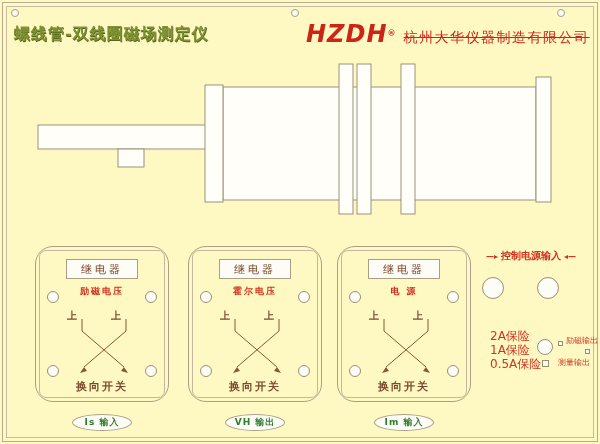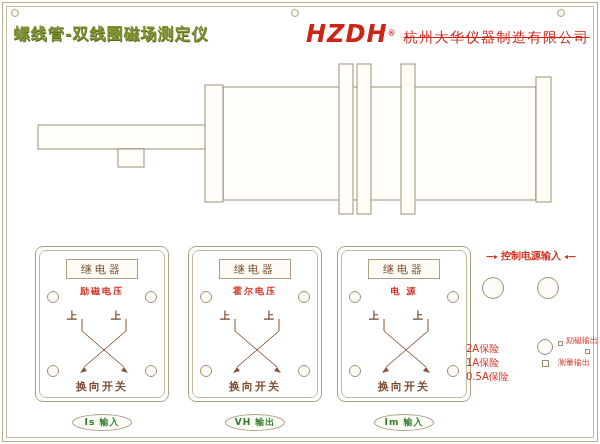--- a/index.html
+++ b/index.html
@@ -1,37 +1,37 @@
 <!DOCTYPE html>
 <html><head>
 <meta charset="utf-8">
 <style>
   * { margin:0; padding:0; box-sizing:border-box; }
   html,body { background:#e8e4d8; }
   body { font-family:"DejaVu Sans","Liberation Sans",sans-serif; }
 
-  .panel { position:relative; width:600px; height:444px; background:#ffffff; overflow:hidden; }
+  .panel { position:relative; width:600px; height:444px; background:#fef9c3; overflow:hidden; }
   .frame-outer { position:absolute; inset:2px;  border:1px solid #b6ac92; pointer-events:none; }
   .frame-inner { position:absolute; inset:6px;  border:1px solid #c6bca1; pointer-events:none; }
 
   .screw { position:absolute; width:8px; height:8px; border:1px solid #a99f85; border-radius:50%; background:#fbf9f2; }
 
   .title { position:absolute; left:14px; top:24px; font-size:16px; font-weight:bold;
            color:#7f9230; letter-spacing:1px; text-shadow:0.6px 0.6px 0 #55641e; white-space:nowrap; }
 
   .logo { position:absolute; left:306px; top:20px; white-space:nowrap; color:#cd2418; }
   .brand { font-size:24px; font-weight:bold; font-style:italic; letter-spacing:1px; }
   .reg   { font-size:8px; vertical-align:super; font-weight:bold; }
   .company { font-size:14px; font-weight:normal; letter-spacing:1.5px;
              text-decoration:line-through; text-decoration-thickness:1px; margin-left:3px; }
 
   .solenoid { position:absolute; left:0; top:55px; }
 
   .relay-box { position:absolute; top:246px; width:134px; height:156px;
-               border:1px solid #ab9f83; border-radius:8px; }
+               border:1px solid #ab9f83; border-radius:18px; }
   .relay-box .inner { position:absolute; inset:3px; border:1px solid #c4b89c; border-radius:7px; pointer-events:none; }
   .relay-rect { position:absolute; top:12px; left:50%; transform:translateX(-50%);
                 width:72px; height:20px; border:1px solid #ab9f83; background:#fdfcf6;
                 display:flex; align-items:center; justify-content:center;
                 font-size:11px; color:#7c4a2e; letter-spacing:3px; white-space:nowrap; }
   .red-label { position:absolute; top:38px; width:100%; text-align:center;
                font-size:9px; color:#d03322; letter-spacing:2px; font-weight:bold; white-space:nowrap; }
   .terminal { position:absolute; width:12px; height:12px; border:1px solid #9a8e72;
               border-radius:50%; background:#fdfcf6; }
   .t-l { left:11px;  top:44px; }  .t-r { right:11px; top:44px; }
@@ -45,21 +45,21 @@
   .oval { position:absolute; top:406px; width:60px; height:17px; border:1px solid #ab9f83;
           border-radius:50%; display:flex; align-items:center; justify-content:center; background:#fdfcf6;margin-top:8px; }
   .oval span { font-size:9px; font-weight:bold; color:#2f7d2f; letter-spacing:1px; white-space:nowrap; }
 
   .power-title { position:absolute; left:468px; top:249px; width:126px;
                  display:flex; align-items:center; justify-content:center; gap:3px;
                  color:#d03322; font-size:10px; font-weight:bold; white-space:nowrap; }
   .deco { font-size:8px; color:#d03322; }
   .socket { position:absolute; top:277px; width:22px; height:22px;
             border:1px solid #9a8e72; border-radius:50%; background:#fdfcf6; }
-  .fuse-label { position:absolute; left:466px; font-size:10px; color:#d03322; white-space:nowrap;margin-top:14px; }
+  .fuse-label { position:absolute; left:490px; font-size:12px; color:#d03322; white-space:nowrap; }
   .fuse-circle { position:absolute; left:537px; top:339px; width:16px; height:16px;
                  border:1px solid #9a8e72; border-radius:50%; background:#fdfcf6; }
   .out-label { position:absolute; left:558px; font-size:8px; color:#d03322;
                display:flex; align-items:flex-end; gap:3px; white-space:nowrap; }
   .marker { width:5px; height:5px; border:1px solid #9a8e72; display:inline-block; background:#fdfcf6; }
   .ind-square { position:absolute; left:542px; top:360px; width:7px; height:7px;
                 border:1px solid #9a8e72; background:#fdfcf6; }
 </style>
 </head>
 <body>

